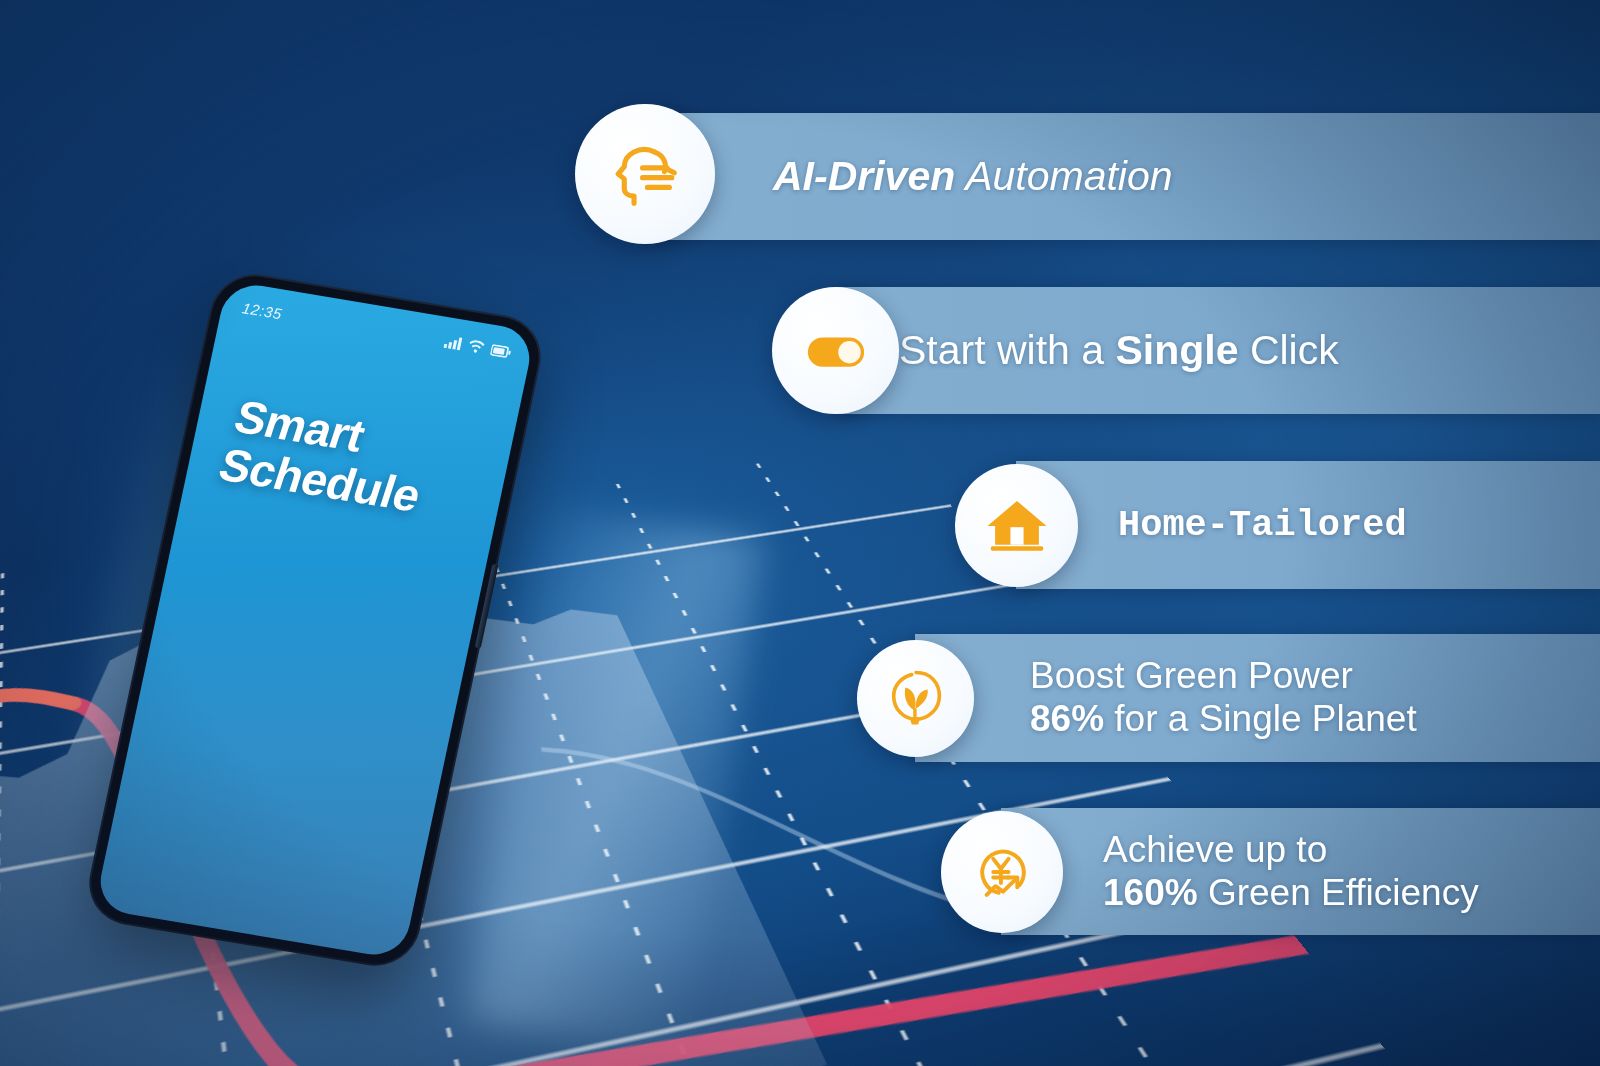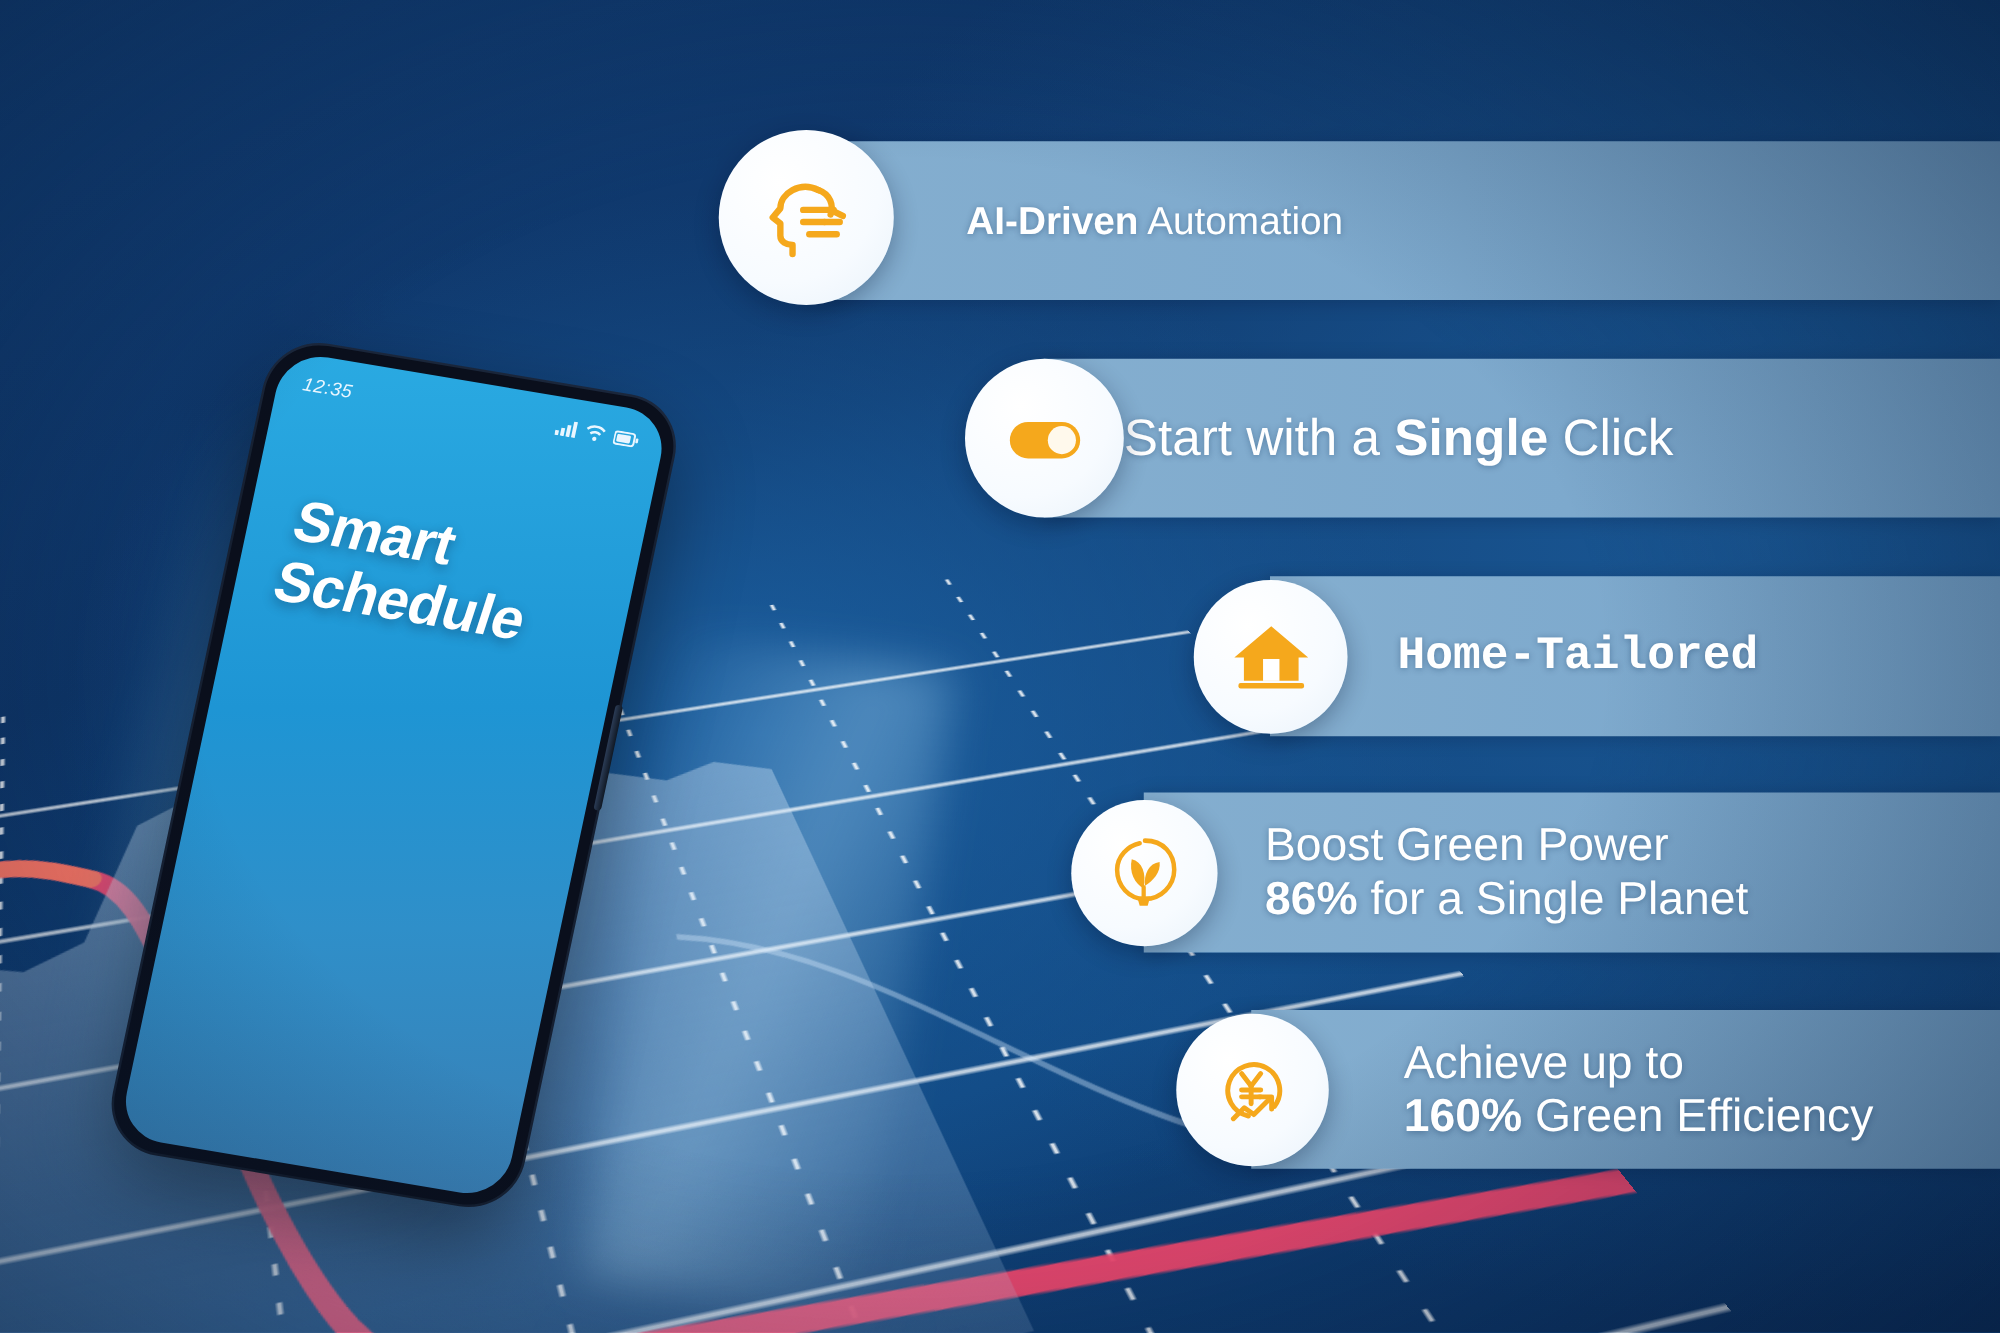--- a/index.html
+++ b/index.html
@@ -126,41 +126,41 @@
     color:#ffffff;
     line-height:1.16;
     text-shadow:0 1px 5px rgba(10,40,80,.35);
     white-space:nowrap;
   }
   .label .b { font-weight:bold; }
 
   .row1 { left:575px; top:113px; width:1025px; height:127px; }
   .row1 .bar { left:70px; right:0; }
   .row1 .badge { width:140px; height:140px; margin-left:0; margin-top:-6px; }
-  .row1 .label { font-size:31px; margin-left:58px; }
+  .row1 .label { font-size:41px; margin-left:58px;font-style:italic; }
 
   .row2 { left:772px; top:287px; width:828px; height:127px; }
   .row2 .bar { left:63px; right:0; }
   .row2 .badge { width:127px; height:127px; }
   .row2 .label { font-size:41px; }
 
   .row3 { left:955px; top:461px; width:645px; height:128px; }
   .row3 .bar { left:61px; right:0; }
   .row3 .badge { width:123px; height:123px; }
   .row3 .label { font-size:37px; margin-left:40px;font-family:Liberation Mono, monospace; }
 
   .row4 { left:857px; top:634px; width:743px; height:128px; }
   .row4 .bar { left:58px; right:0; }
   .row4 .badge { width:117px; height:117px; }
-  .row4 .label { font-size:37px; margin-left:38px; }
+  .row4 .label { font-size:37px; margin-left:56px; }
 
   .row5 { left:941px; top:808px; width:659px; height:127px; }
   .row5 .bar { left:60px; right:0; }
   .row5 .badge { width:122px; height:122px; }
-  .row5 .label { font-size:37px; margin-left:60px; }
+  .row5 .label { font-size:37px; margin-left:40px; }
 </style>
 </head>
 <body>
 
 <div class="bg"></div>
 
 <div class="rays">
 
   <div class="ray r4"></div>
   <div class="ray r5"></div>

